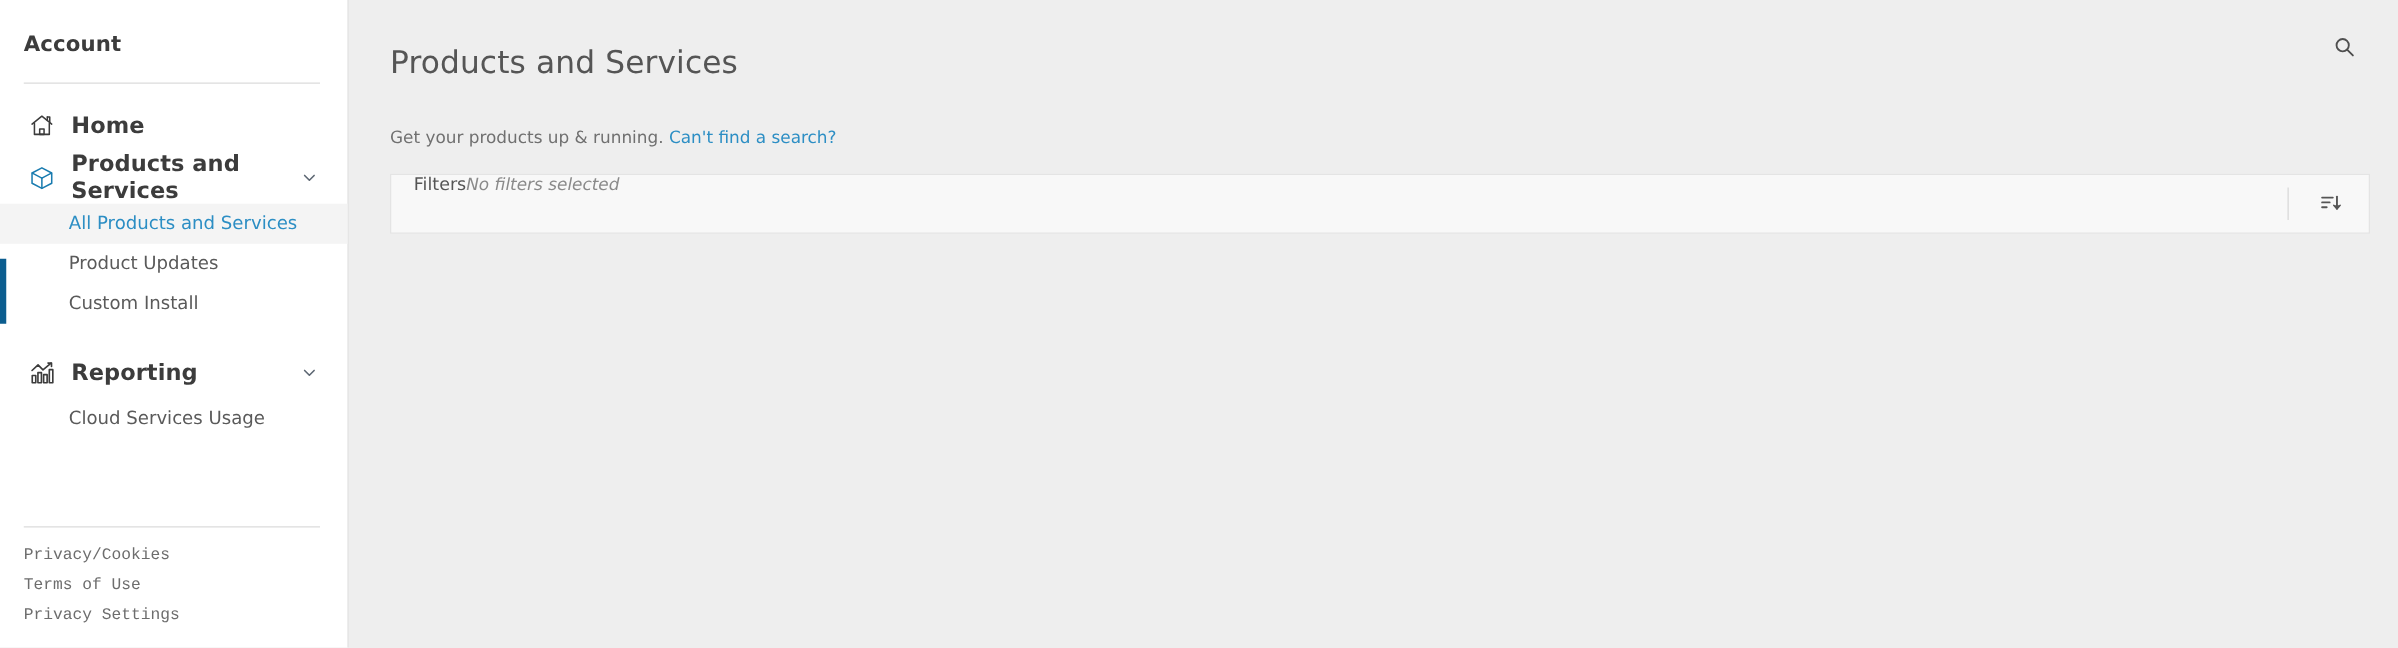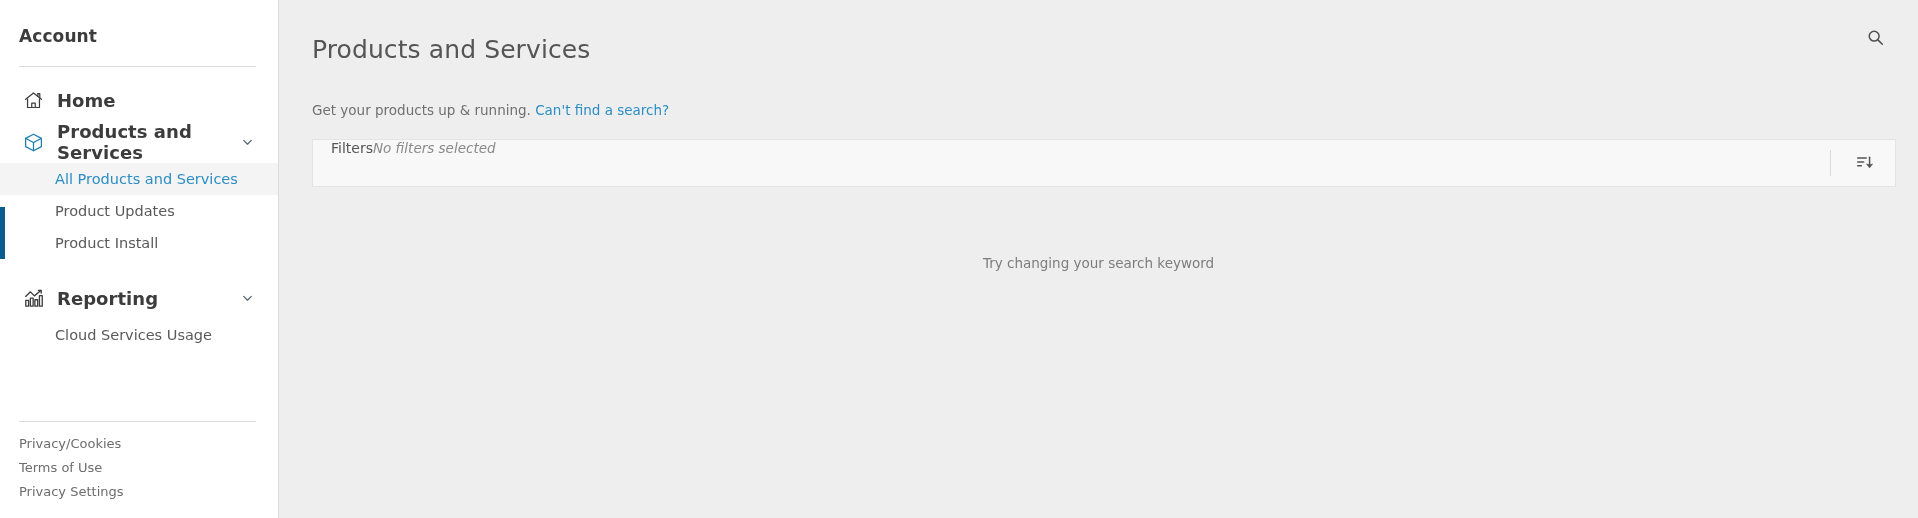--- a/index.html
+++ b/index.html
@@ -121,20 +121,21 @@
     background: #dcdcdc;
     margin: 0 22px 14px 19px;
   }
   .footer-link {
     display: block;
     padding: 0 0 9px 19px;
     font-size: 13px;
     color: #6d6d6d;
     text-decoration: none;
     cursor: pointer;
+    font-family: Liberation Mono, monospace;
   }
 
   
   .main {
     flex: 1;
     height: 518px;
     background: #eeeeee;
     position: relative;
     padding: 0 22px 0 22px;
   }
@@ -272,21 +273,21 @@
           </span>
         </div>
 
         <div class="sub-item selected">
           <span>All Products and Services</span>
         </div>
         <div class="sub-item">
           <span>Product Updates</span>
         </div>
         <div class="sub-item">
-          <span>Product Install</span>
+          <span>Custom Install</span>
         </div>
 
         <div class="nav-spacer"></div>
 
         <div class="nav-item">
           <span class="nav-icon">
             <svg width="21" height="21" viewBox="0 0 24 24" fill="none" stroke="#3c3c3c" stroke-width="1.5" stroke-linecap="round" stroke-linejoin="round">
               <path d="M3 9.6 L8.5 4.4 L13 9 L20.4 2.8"></path>
               <path d="M17.6 2.8 H20.8 V5.9"></path>
               <rect x="3.2" y="14.2" width="3.2" height="6.6"></rect>
@@ -348,17 +349,16 @@
             <path d="M3.4 11.3 H11"></path>
             <path d="M3.4 16.2 H8"></path>
             <path d="M18.4 5.4 V17.6"></path>
             <path d="M15.1 14.1 L18.4 17.9 L21.7 14.1" fill="#555555" stroke="#555555" stroke-width="1.4" stroke-linejoin="round"></path>
           </svg>
         </div>
       </div>
     </div>
 
     <div class="empty-state">
-      <div class="empty-sub">Try changing your search keyword</div>
     </div>
 
   </main>
 </div>
 
 </body></html>

